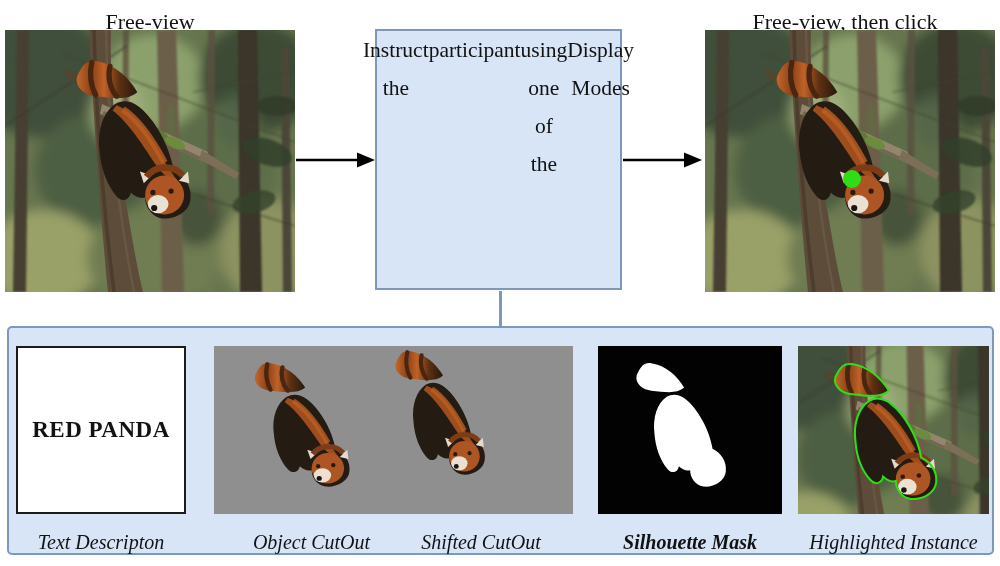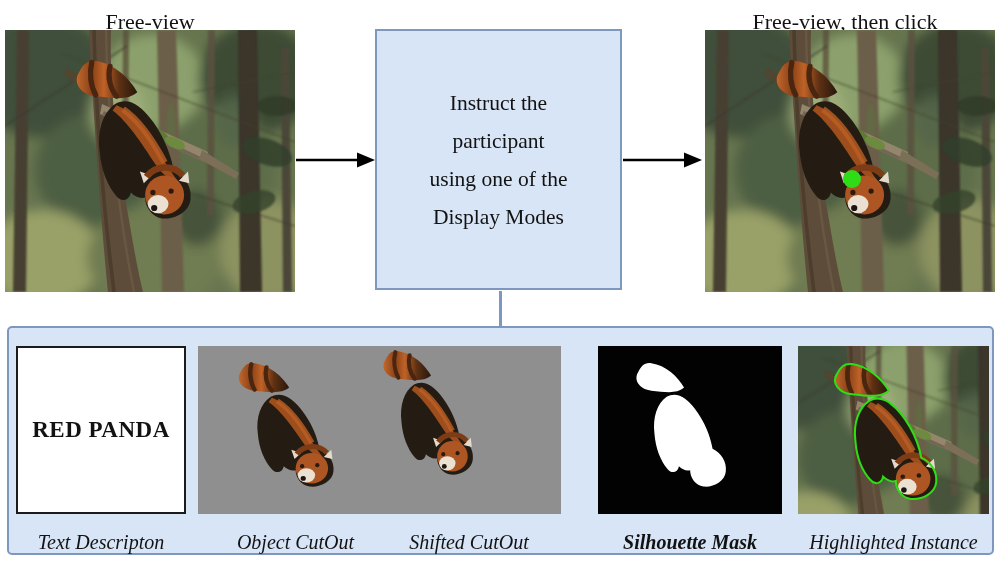--- a/index.html
+++ b/index.html
@@ -3,21 +3,21 @@
 <meta charset="utf-8">
 <style>
   html,body{margin:0;padding:0;background:#fff;}
   .canvas{position:relative;width:1000px;height:566px;background:#fff;overflow:hidden;
           font-family:"Liberation Serif","DejaVu Serif",serif;color:var(--text-color,#121212);}
   .top-label{position:absolute;top:9px;font-size:22px;text-align:center;white-space:nowrap;}
   .photo{position:absolute;top:30px;width:290px;height:262px;}
   .photo svg{display:block;width:100%;height:100%;}
   .instruct-box{position:absolute;left:375px;top:29px;width:243px;height:257px;
                 background:var(--panel-fill);border:2.5px solid var(--panel-border);
-                display:flex;flex-direction:column;justify-content:center;
+                display:flex;flex-direction:row;justify-content:center;
                 text-align:center;font-size:21.5px;line-height:38px;}
   .arrow{position:absolute;top:150px;width:79px;height:20px;}
   .connector{position:absolute;left:499px;top:291px;width:3px;height:35px;background:var(--panel-border);}
   .panel{position:absolute;left:7px;top:326px;width:983px;height:225px;
          background:var(--panel-fill);border:2.5px solid var(--panel-border);border-radius:5px;}
   .mode{position:absolute;top:18px;margin:0;}
   .mode-img{height:168px;overflow:hidden;}
   .mode-img svg{display:block;width:100%;height:100%;}
   .mode figcaption{margin-top:17px;font-style:italic;font-size:20px;
                    display:flex;justify-content:center;}
@@ -162,35 +162,35 @@
 
     <figure class="mode" style="left:7px;width:170px;">
       <div class="mode-img text-tile">
         <span>RED PANDA</span>
       </div>
       <figcaption>
         <span>Text Descripton</span>
       </figcaption>
     </figure>
 
-    <figure class="mode" style="left:189px;width:195px;">
+    <figure class="mode" style="left:205px;width:195px;">
       <div class="mode-img">
         <svg viewBox="0 0 184 168" preserveAspectRatio="none">
           <rect class="cut-bg" width="184" height="168"></rect>
           <g transform="translate(34,10) scale(1.02)">
               <use href="#pandaFill"></use>
             </g>
         </svg>
       </div>
       <figcaption>
         <span>Object CutOut</span>
       </figcaption>
     </figure>
 
-    <figure class="mode" style="left:368px;width:184px;">
+    <figure class="mode" style="left:380px;width:184px;">
       <div class="mode-img">
         <svg viewBox="0 0 184 168" preserveAspectRatio="none">
           <rect class="cut-bg" width="184" height="168"></rect>
           <g transform="translate(2,-2) scale(1.02)">
               <use href="#pandaFill"></use>
             </g>
         </svg>
       </div>
       <figcaption>
         <span>Shifted CutOut</span>

